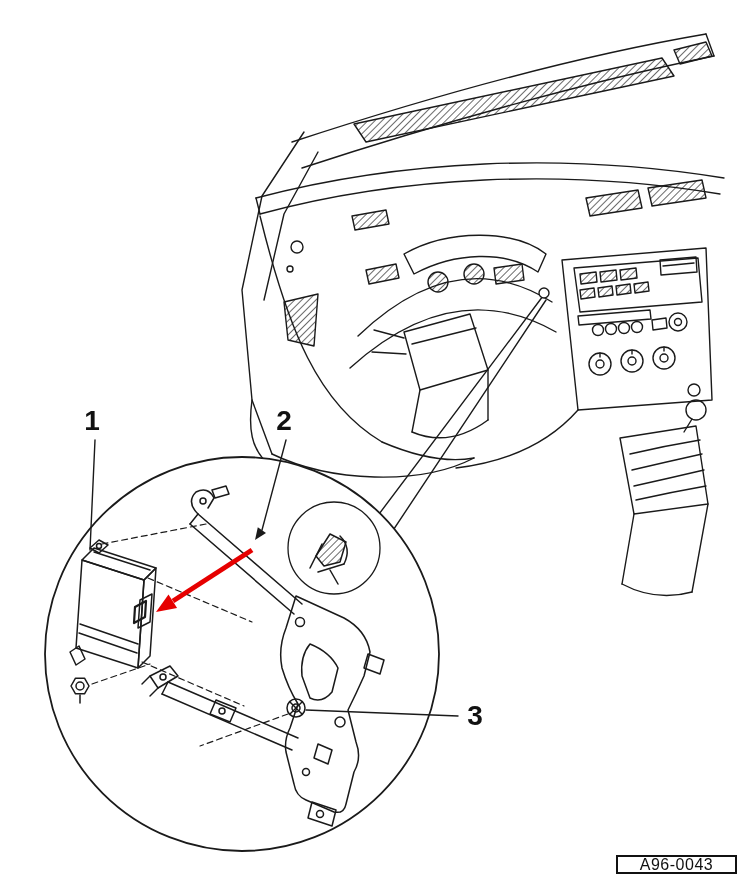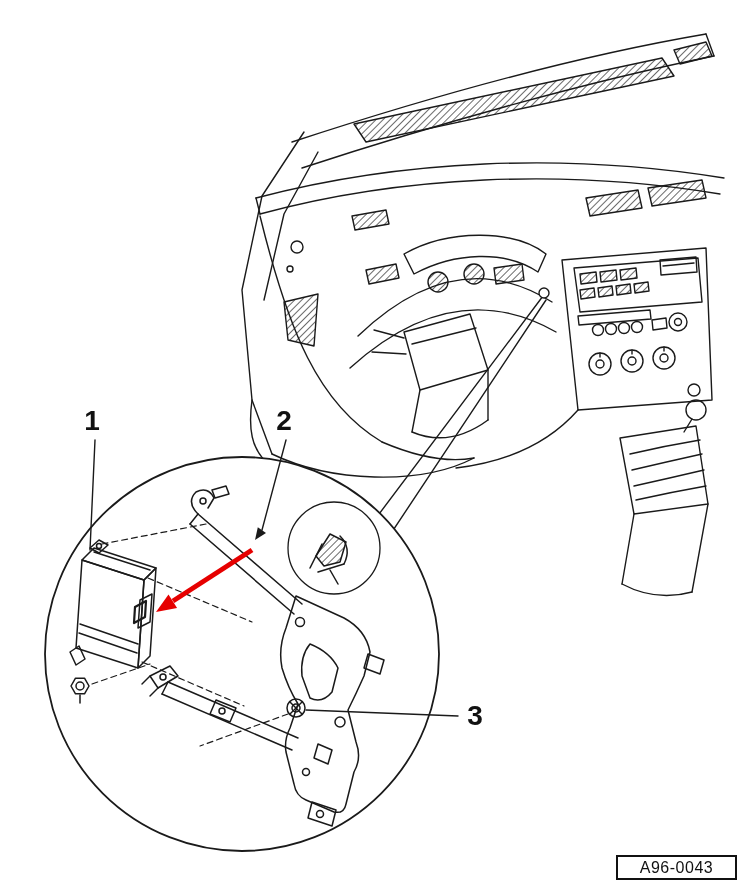--- a/index.html
+++ b/index.html
@@ -21,21 +21,21 @@
     text-align: center;
     line-height: 30px;
     user-select: none;
   }
   .callout-1 { left: 79px;  top: 406px; }
   .callout-2 { left: 271px; top: 406px; }
   .callout-3 { left: 462px; top: 701px; }
   .figure-box {
     position: absolute;
     left: 616px; top: 855px;
-    width: 121px; height: 25px;
+    width: 121px; height: 19px;
     border: 2px solid #111111;
     box-sizing: border-box;
     display: flex; align-items: center; justify-content: center;
     font-size: 16px;
     color: #111111;
     letter-spacing: 0.5px;
     background: #ffffff;
   }
 </style>
 </head>

